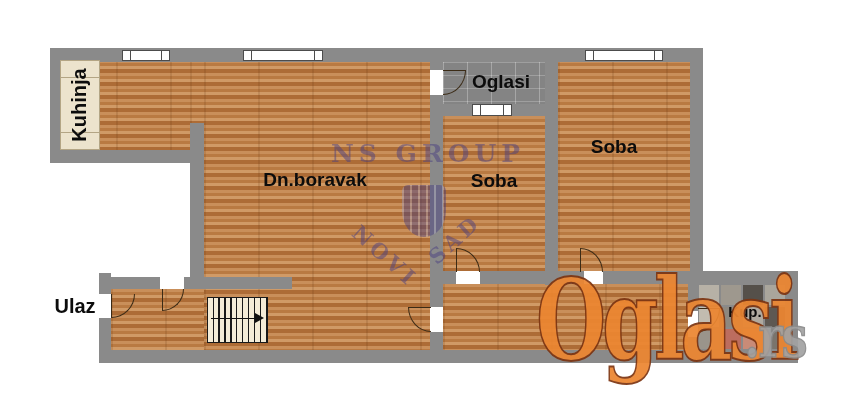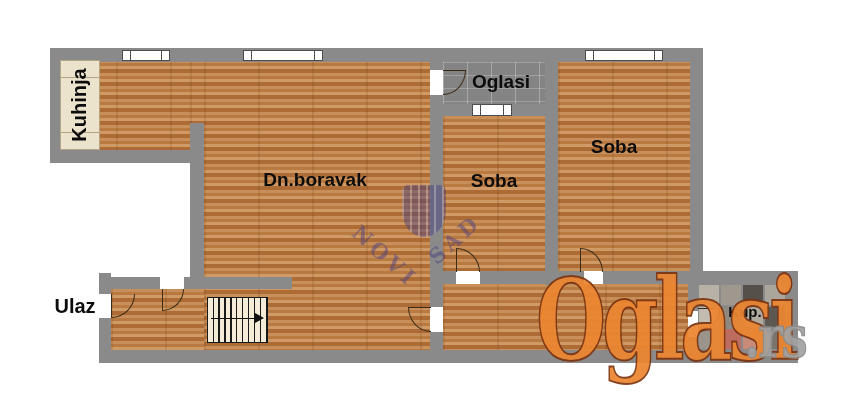--- a/index.html
+++ b/index.html
@@ -149,20 +149,21 @@
   </div>
 
   <div class="abs lbl vert" style="left:79px;top:105px;font-size:20px;">Kuhinja</div>
   <div class="abs lbl" style="left:315px;top:180px;font-size:19px;">Dn.boravak</div>
   <div class="abs lbl" style="left:501px;top:82px;font-size:19px;">Oglasi</div>
   <div class="abs lbl" style="left:494px;top:181px;font-size:19px;">Soba</div>
   <div class="abs lbl" style="left:614px;top:147px;font-size:19px;">Soba</div>
   <div class="abs lbl" style="left:75px;top:306px;font-size:20px;">Ulaz</div>
   <div class="abs lbl" style="left:745px;top:311px;font-size:15px;">Kup.</div>
 
+  <div class="abs wm center" style="left:428px;top:153px;font-size:25px;letter-spacing:5px;">NS GROUP</div>
   <div class="abs shield" style="left:402px;top:185px;width:44px;height:52px;"></div>
   <div class="abs wm rot-down" style="left:364px;top:220px;font-size:21px;">NOVI</div>
   <div class="abs wm rot-up" style="left:438px;top:245px;height:22px;font-size:21px;">SAD</div>
 
   <div class="abs oglasi" style="left:536px;top:264px;">Oglasi</div>
   <div class="abs rs" style="left:744px;top:308px;">.rs</div>
 
 </div>
 
 </body></html>

